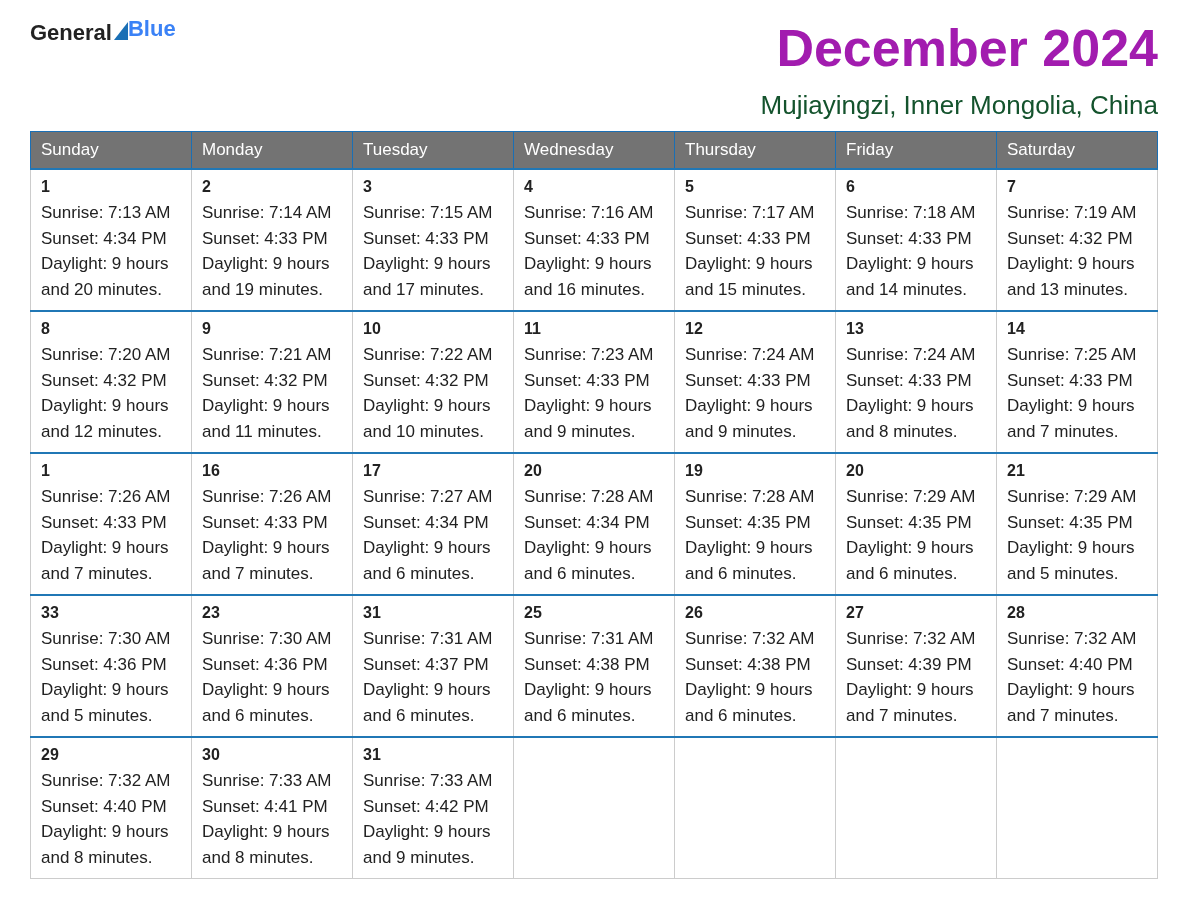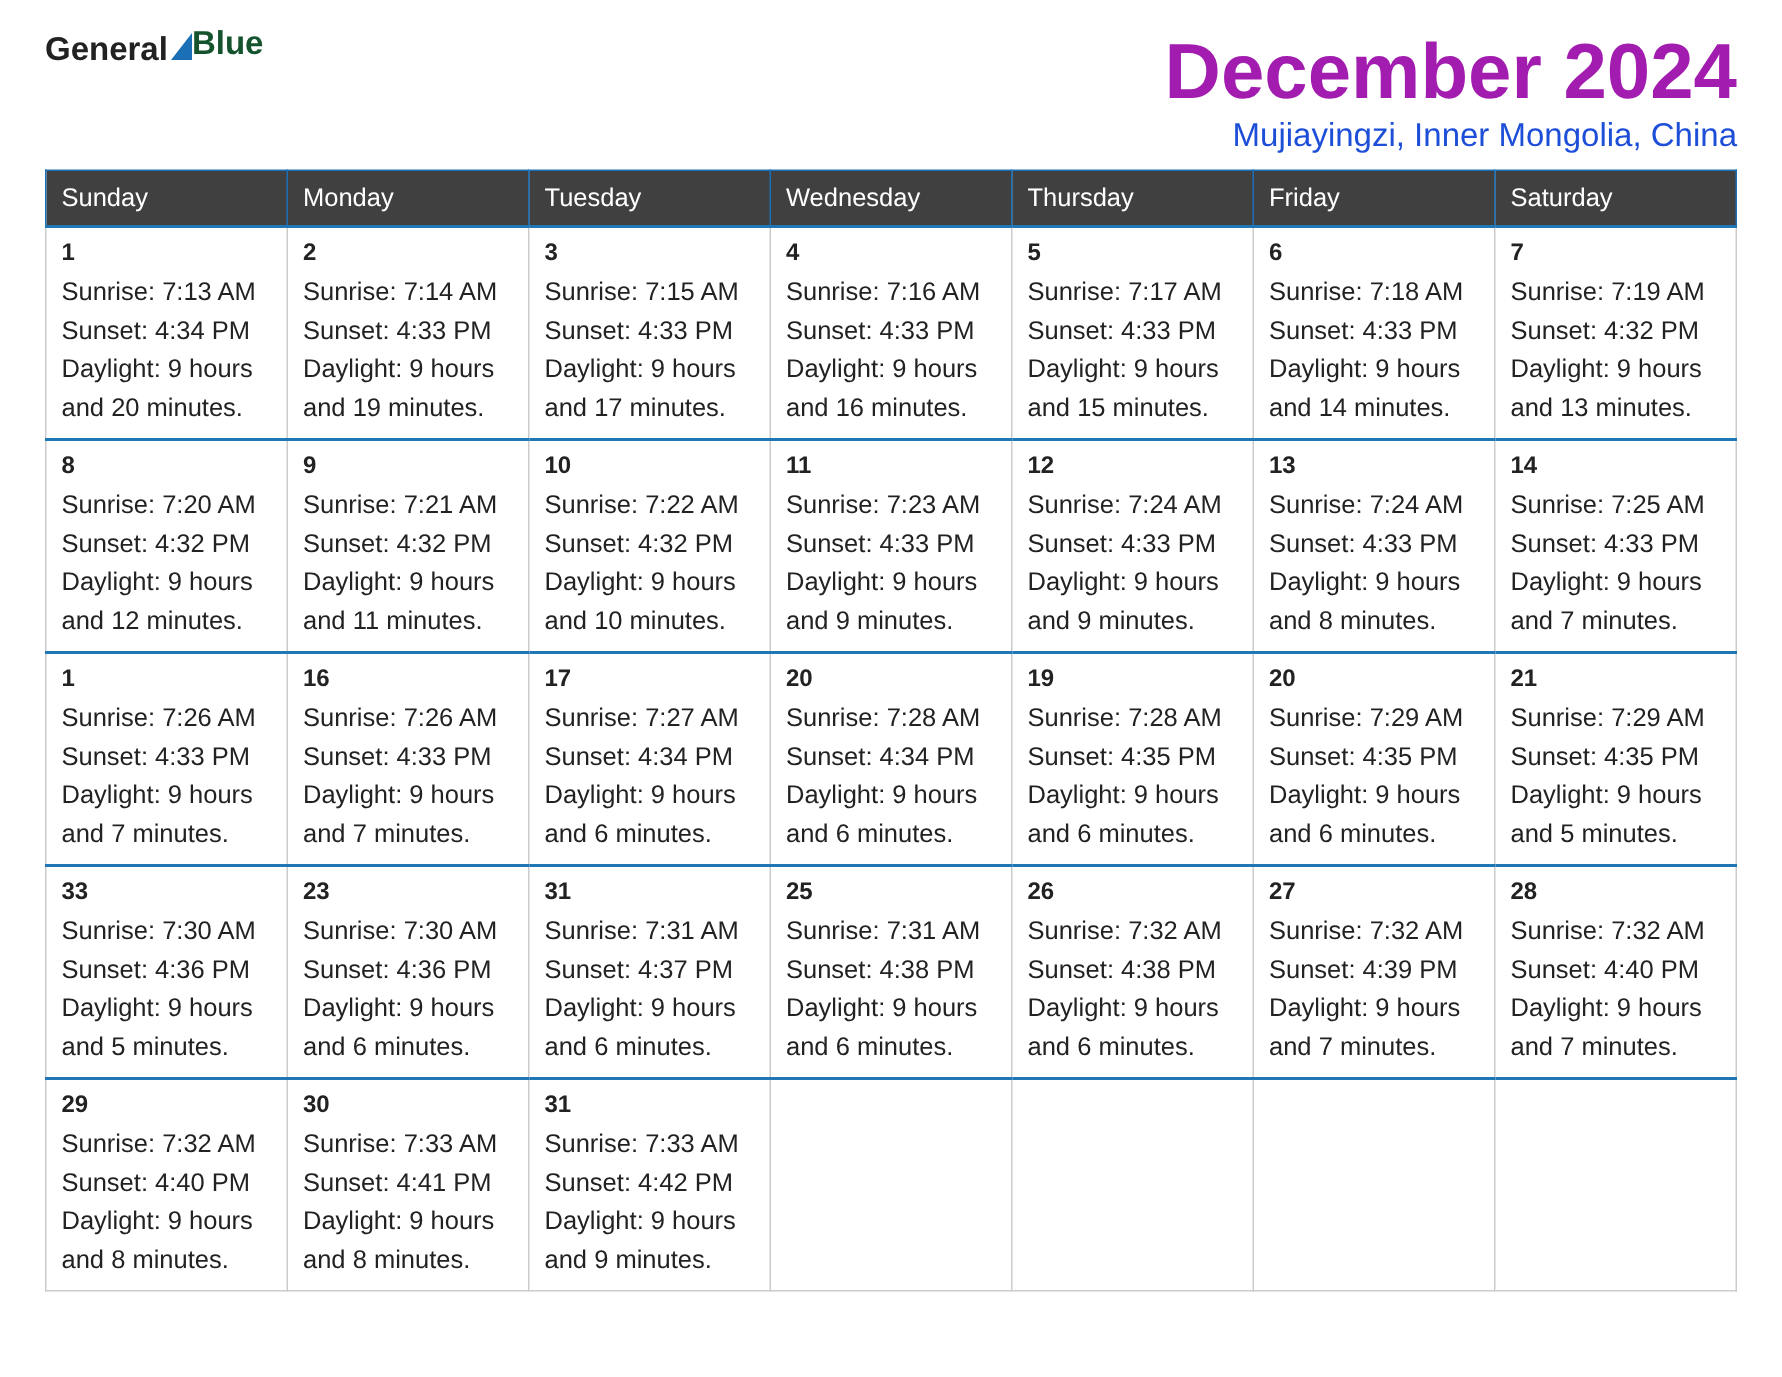--- a/index.html
+++ b/index.html
@@ -23,51 +23,51 @@
       gap: 4px;
     }
     .logo-text-general {
       font-size: 22px;
       font-weight: bold;
       color: #222;
     }
     .logo-text-blue {
       font-size: 22px;
       font-weight: bold;
-      color: #14532d;
+      color: #3b82f6;
     }
     .logo-triangle {
       width: 0;
       height: 0;
       border-left: 14px solid transparent;
       border-bottom: 18px solid #1a6fb5;
       margin-left: 2px;
       margin-top: -4px;
     }
     .title-area {
       text-align: right;
     }
     .month-title {
       font-size: 52px;
       font-weight: bold;
       color: #a21caf;
       line-height: 1.1;
     }
     .location-title {
-      font-size: 22px;
-      color: #1d4ed8;
-      margin-top: 0;
+      font-size: 26px;
+      color: #14532d;
+      margin-top: 13px;
     }
     .calendar-table {
       width: 100%;
       border-collapse: collapse;
       margin-top: 8px;
     }
     .calendar-table th {
-      background-color: #404040;
+      background-color: #737373;
       color: #fff;
       font-size: 17px;
       font-weight: normal;
       padding: 8px 10px;
       text-align: left;
       border: 1px solid #1a6fb5;
     }
     .calendar-table td {
       vertical-align: top;
       border: 1px solid #ccc;

